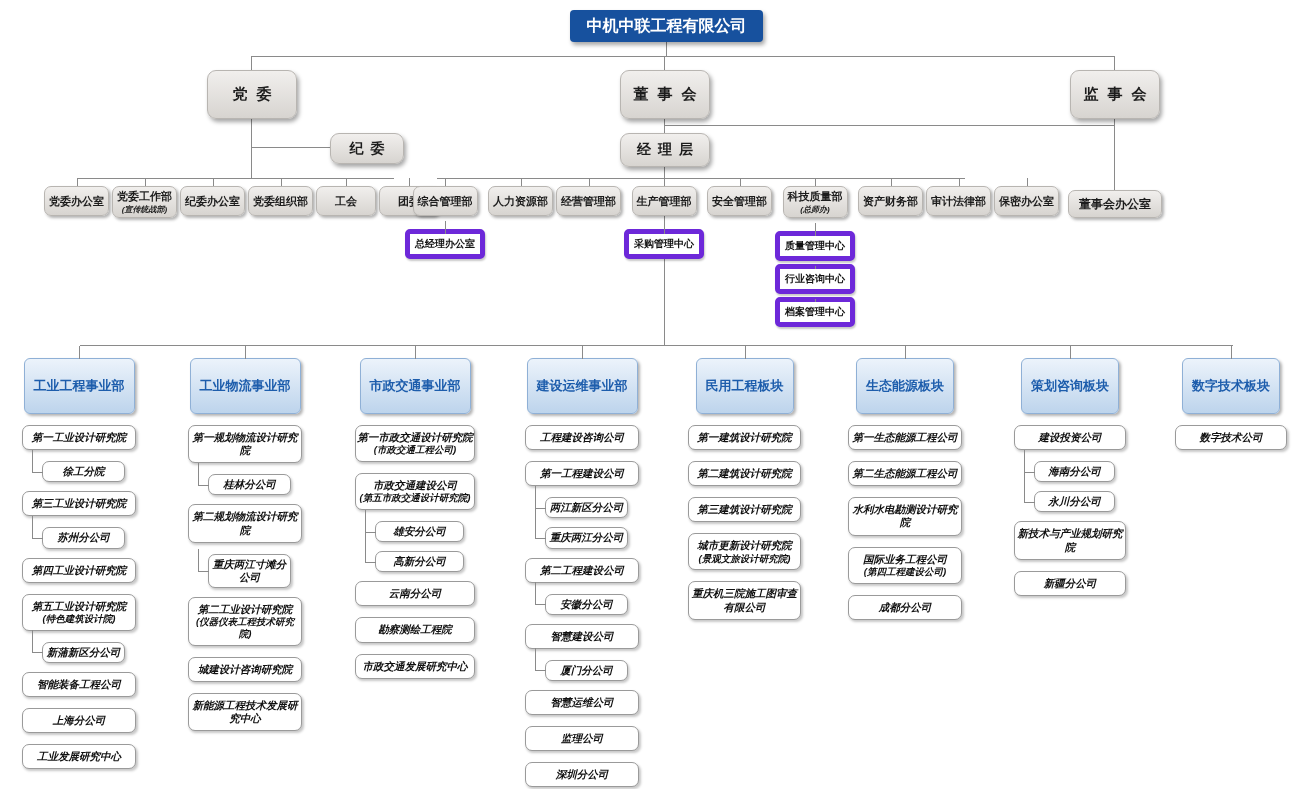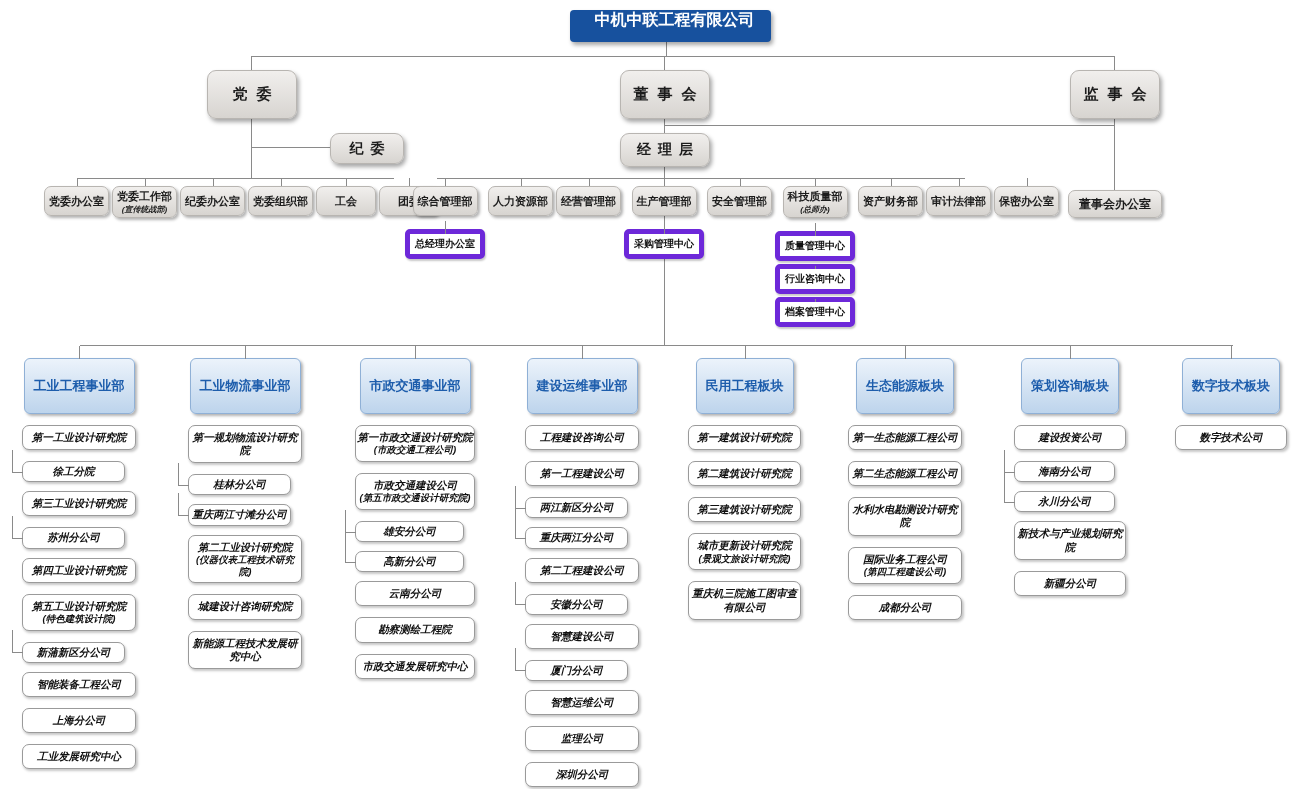--- a/index.html
+++ b/index.html
@@ -5,22 +5,22 @@
   html,body{margin:0;padding:0;background:#fff;}
   body{font-family:"Liberation Sans","DejaVu Sans",sans-serif;}
   #stage{position:relative;width:1299px;height:789px;background:#fff;overflow:hidden;}
 
   
   .v{position:absolute;width:1px;background:#8a8a8a;}
   .h{position:absolute;height:1px;background:#8a8a8a;}
 
   
   .root{position:absolute;left:570px;top:10px;width:193px;height:32px;
-    background:#17519e;border-radius:4px;display:flex;align-items:flex-start;justify-content:center;
-    color:#fff;font-weight:bold;font-size:16px;box-shadow:2px 3px 4px rgba(0,0,0,.35);padding-left:8px;}
+    background:#17519e;border-radius:4px;display:flex;align-items:center;justify-content:center;
+    color:#fff;font-weight:bold;font-size:16px;box-shadow:2px 3px 4px rgba(0,0,0,.35);}
 
   
   .gbox{position:absolute;background:linear-gradient(#f1efed,#d7d4d0);
     border:1px solid #b8b5b1;border-radius:9px;box-shadow:2px 3px 4px rgba(0,0,0,.35);
     display:flex;align-items:center;justify-content:center;color:#1c1c1c;font-weight:bold;}
   .big{width:88px;height:47px;font-size:15px;letter-spacing:9px;text-indent:9px;}
   .mid{font-size:14px;letter-spacing:7px;text-indent:7px;}
 
   
   .deptrow{position:absolute;display:flex;gap:3px;align-items:flex-start;}
@@ -48,21 +48,21 @@
   #divisions{position:absolute;left:0;top:0;width:100%;height:100%;}
   .col{position:absolute;top:358px;}
   .hdr{position:relative;width:max-content;margin:0 auto 11px;padding:18px 9px;
     background:linear-gradient(#ecf3fb,#bdd4ec);border:1px solid #8fb0d6;border-radius:6px;
     box-shadow:2px 2px 3px rgba(0,0,0,.3);color:#1d5dac;font-weight:bold;font-size:13px;
     white-space:nowrap;}
   .wbox{position:relative;background:#fff;border:1px solid #9a9a9a;border-radius:7px;
     box-shadow:1.5px 2px 2.5px rgba(0,0,0,.22);font-weight:bold;font-size:10.5px;color:#101010;
     text-align:center;padding:5px 1px;margin-bottom:11px;line-height:1.25;font-style:italic;}
   .wbox .sub{font-size:9.5px;}
-  .wbox.ind{margin-right:11px;padding:3px 1px;margin-bottom:9px;}
+  .wbox.ind{margin-left:20px;margin-right:11px;padding:3px 1px;margin-bottom:9px;}
   .wbox.ind::before{content:'';position:absolute;left:-11px;top:50%;width:11px;height:1px;background:#8a8a8a;}
   .wbox.ind::after{content:'';position:absolute;left:-11px;bottom:50%;width:1px;height:var(--eh);background:#8a8a8a;}
 </style>
 </head>
 <body>
 
 <div id="stage">
 
   <div class="v" style="left:666px;top:42px;height:14px"></div>
   <div class="h" style="left:251px;top:56px;width:864px"></div>
@@ -241,20 +241,23 @@
         </div>
       </div>
       <div class="col" style="left: 188px; width: 114px;">
         <div class="hdr"><i class="drop d13"></i><span>工业物流事业部</span></div>
         <div class="wbox">
           <div>第一规划物流设计研究院</div>
         </div>
         <div class="wbox ind" style="--eh: 22px;">
           <div>桂林分公司</div>
         </div>
+        <div class="wbox">
+          <div>第二规划物流设计研究院</div>
+        </div>
         <div class="wbox ind" style="--eh: 22px;">
           <div>重庆两江寸滩分公司</div>
         </div>
         <div class="wbox">
           <div>第二工业设计研究院</div>
           <div class="sub">(仪器仪表工程技术研究院)</div>
         </div>
         <div class="wbox">
           <div>城建设计咨询研究院</div>
         </div>

